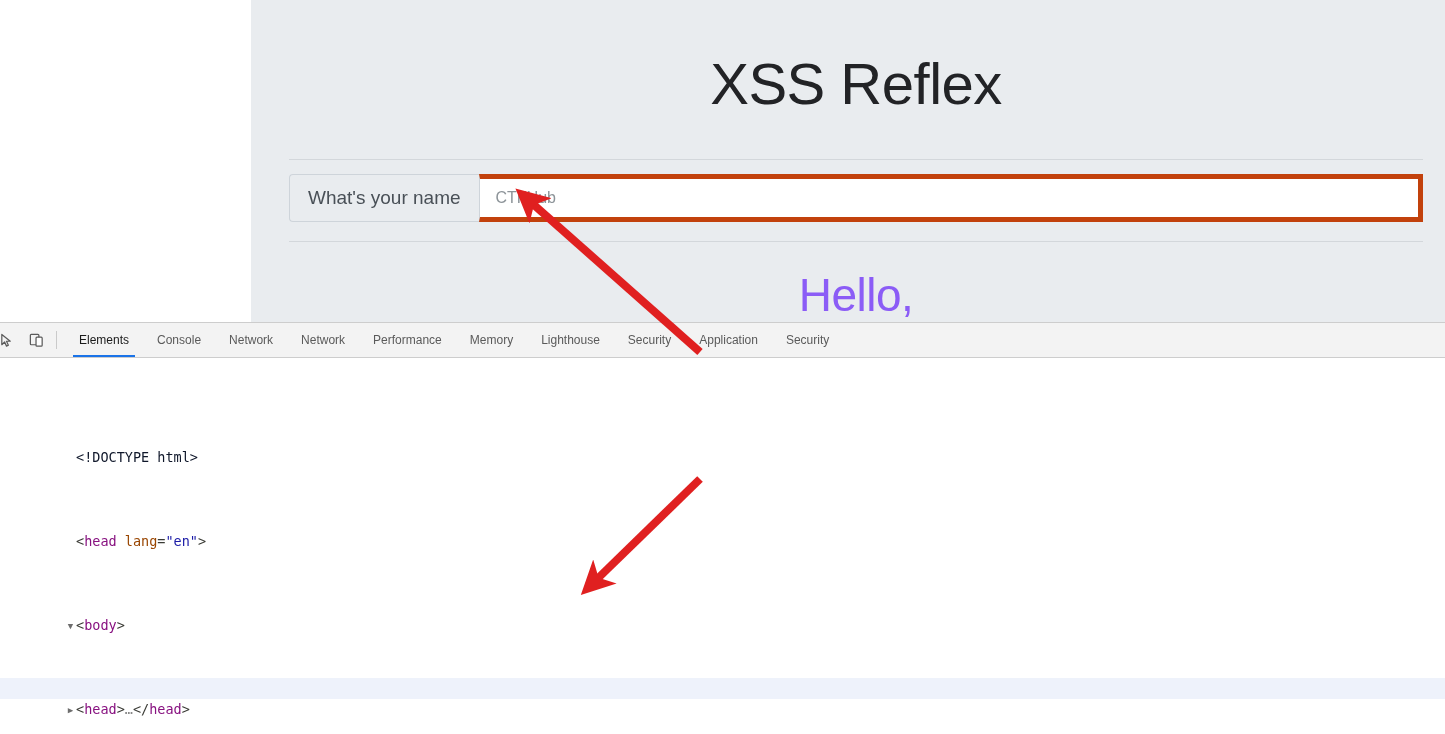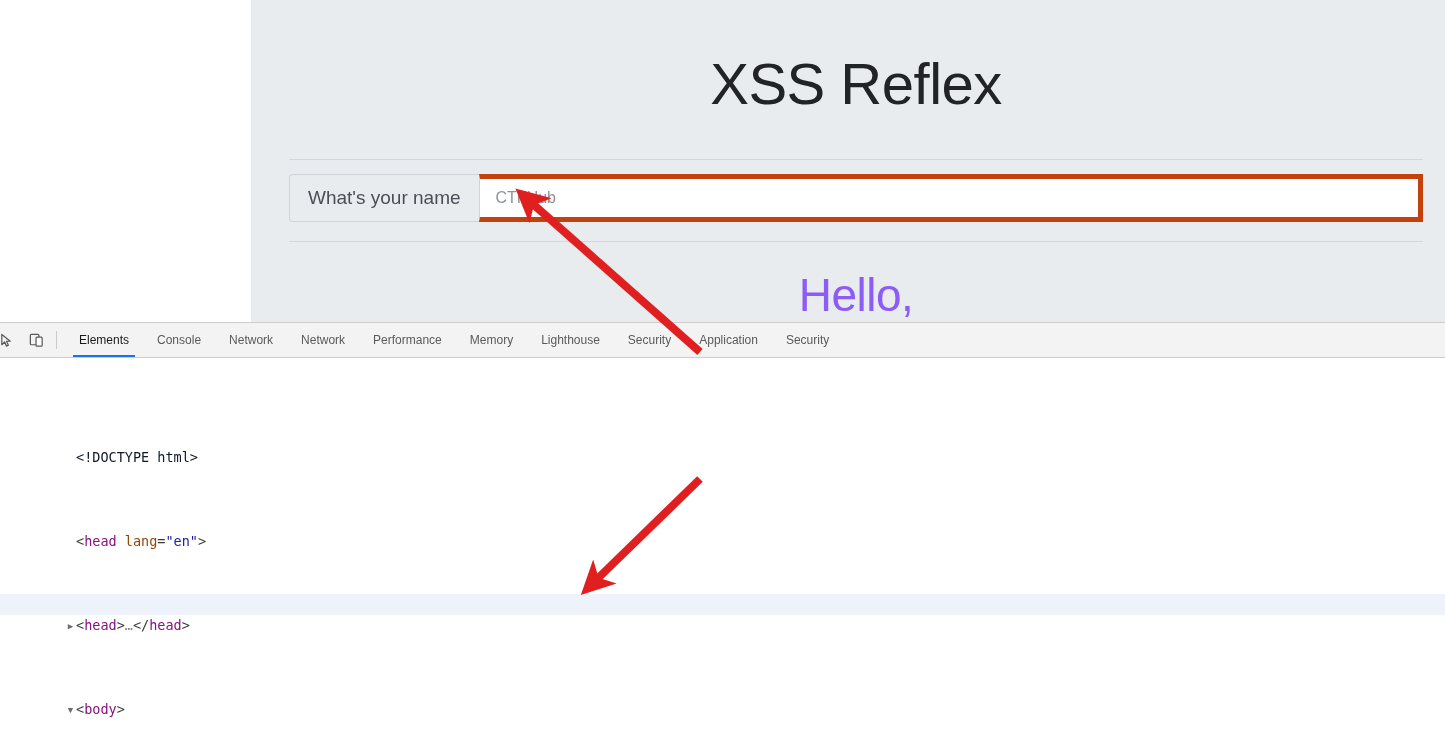--- a/index.html
+++ b/index.html
@@ -217,26 +217,26 @@
     <div class="dom-tree">
 
       <div class="dom-row">
         <span class="ind" style="width:0px"></span><span class="tw nope">▶</span><span class="doctype">&lt;!DOCTYPE html&gt;</span>
       </div>
 
       <div class="dom-row">
         <span class="ind" style="width:0px"></span><span class="tw nope">▶</span><span class="punc">&lt;</span><span class="tag">head</span> <span class="attrn">lang</span><span class="punc">=</span><span class="attrv">"en"</span><span class="punc">&gt;</span>
       </div>
 
+      <div class="dom-row">
+        <span class="ind" style="width:0px"></span><span class="tw">▼</span><span class="punc">&lt;</span><span class="tag">body</span><span class="punc">&gt;</span>
+      </div>
+
       <div class="dom-row hl-hover">
         <span class="ind" style="width:0px"></span><span class="tw">▶</span><span class="punc">&lt;</span><span class="tag">head</span><span class="punc">&gt;</span><span class="ellip">…</span><span class="punc">&lt;/</span><span class="tag">head</span><span class="punc">&gt;</span>
-      </div>
-
-      <div class="dom-row">
-        <span class="ind" style="width:0px"></span><span class="tw">▼</span><span class="punc">&lt;</span><span class="tag">body</span><span class="punc">&gt;</span>
       </div>
 
       
 
       
 
       
 
       
 

